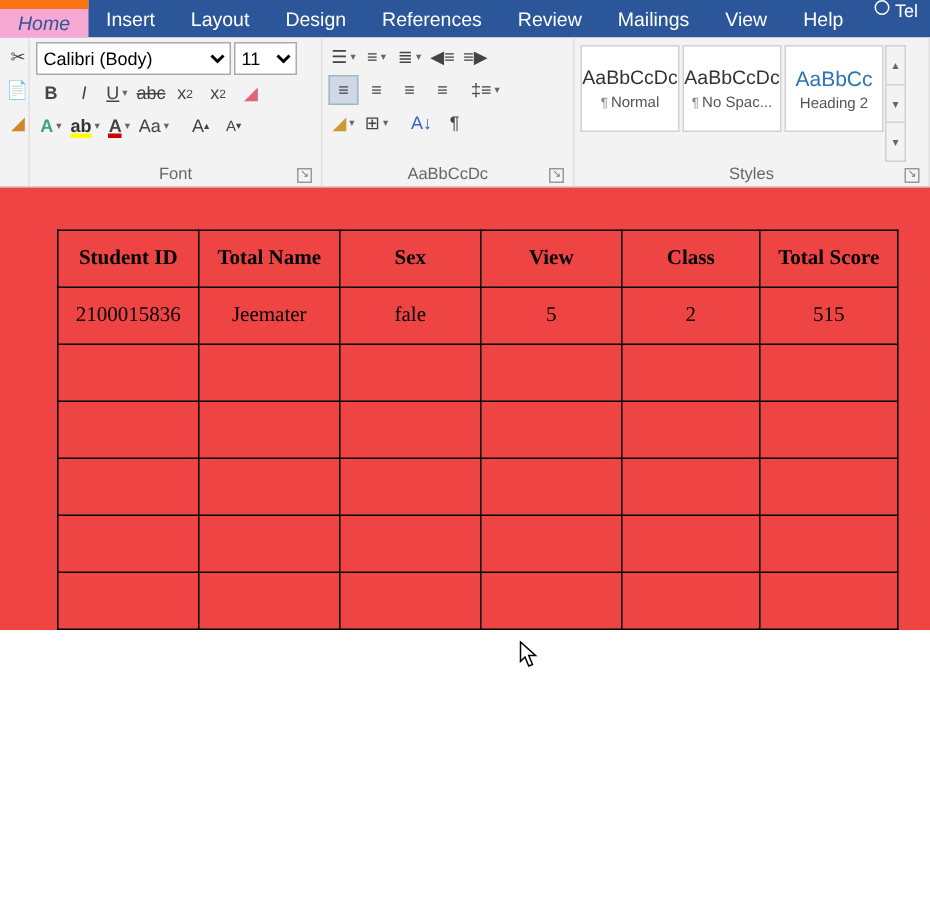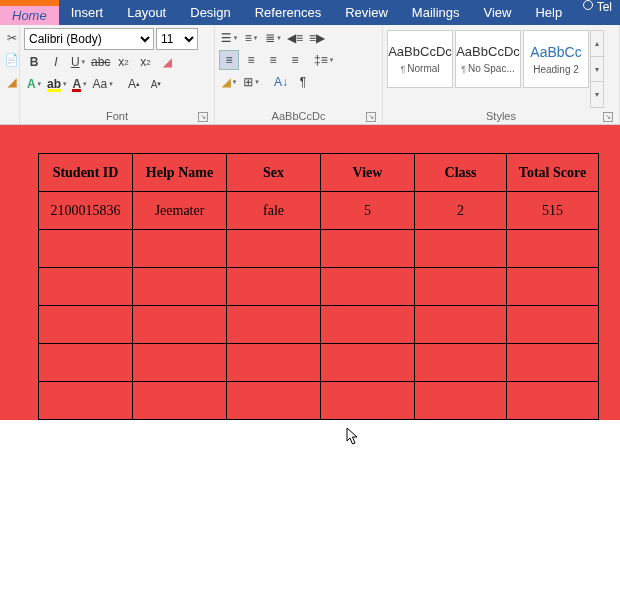--- a/index.html
+++ b/index.html
@@ -211,21 +211,21 @@
     </div>
     <div class="group-label"><span>Styles</span><span class="launcher">↘</span></div>
   </div>
 </div>
 
 <div class="doc-area">
   <table class="doc">
     <thead>
         <tr>
           <th style="width: 94px;">Student ID</th>
-          <th style="width: 94px;">Help Name</th>
+          <th style="width: 94px;">Total Name</th>
           <th style="width: 94px;">Sex</th>
           <th style="width: 94px;">View</th>
           <th style="width: 92px;">Class</th>
           <th style="width: 92px;">Total Score</th>
         </tr>
       </thead>
     <tbody>
         <tr>
           <td>2100015836</td>
           <td>Jeemater</td>

